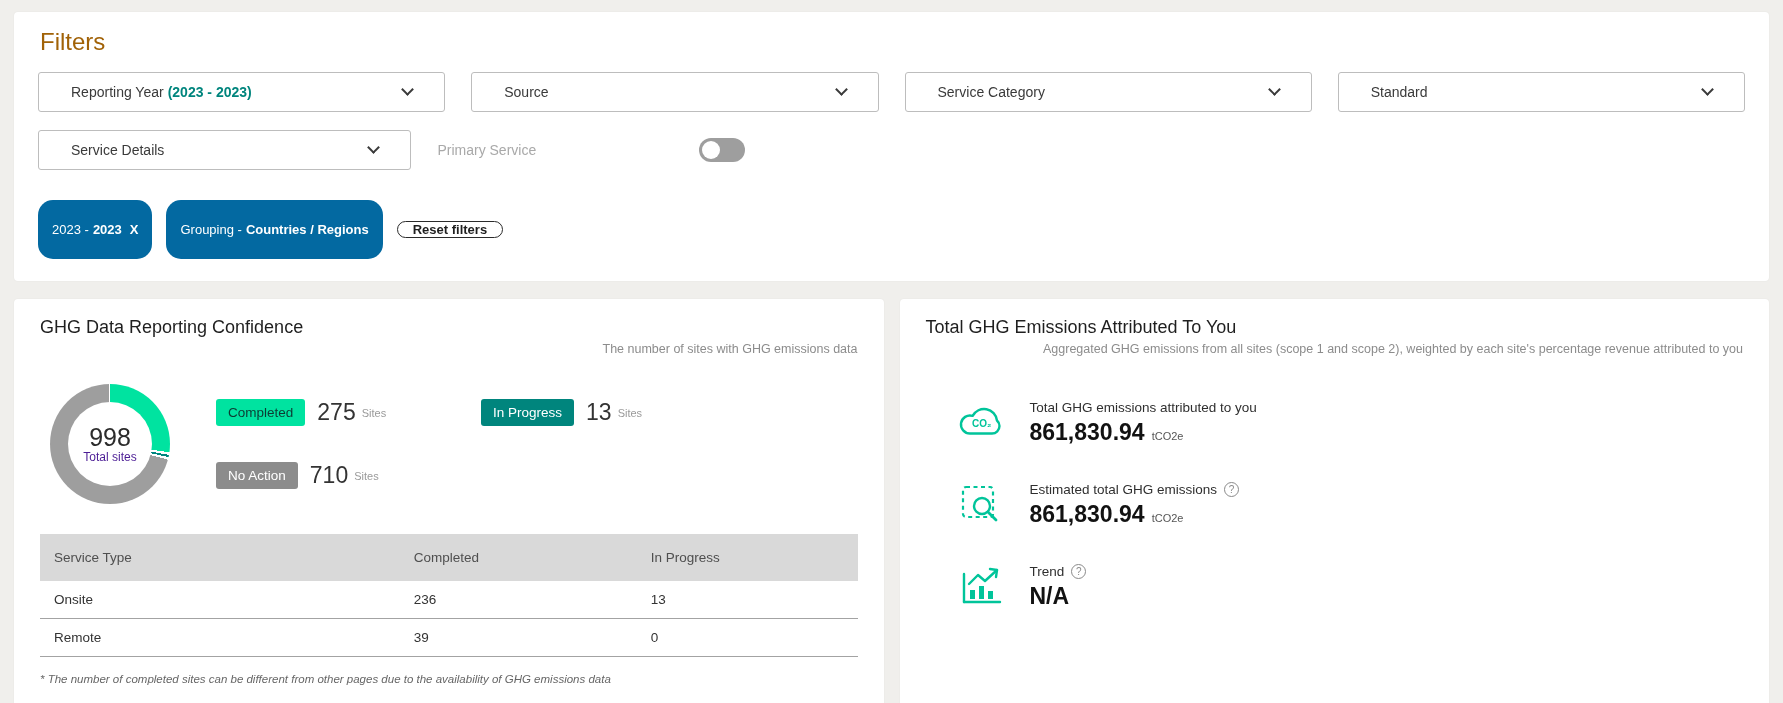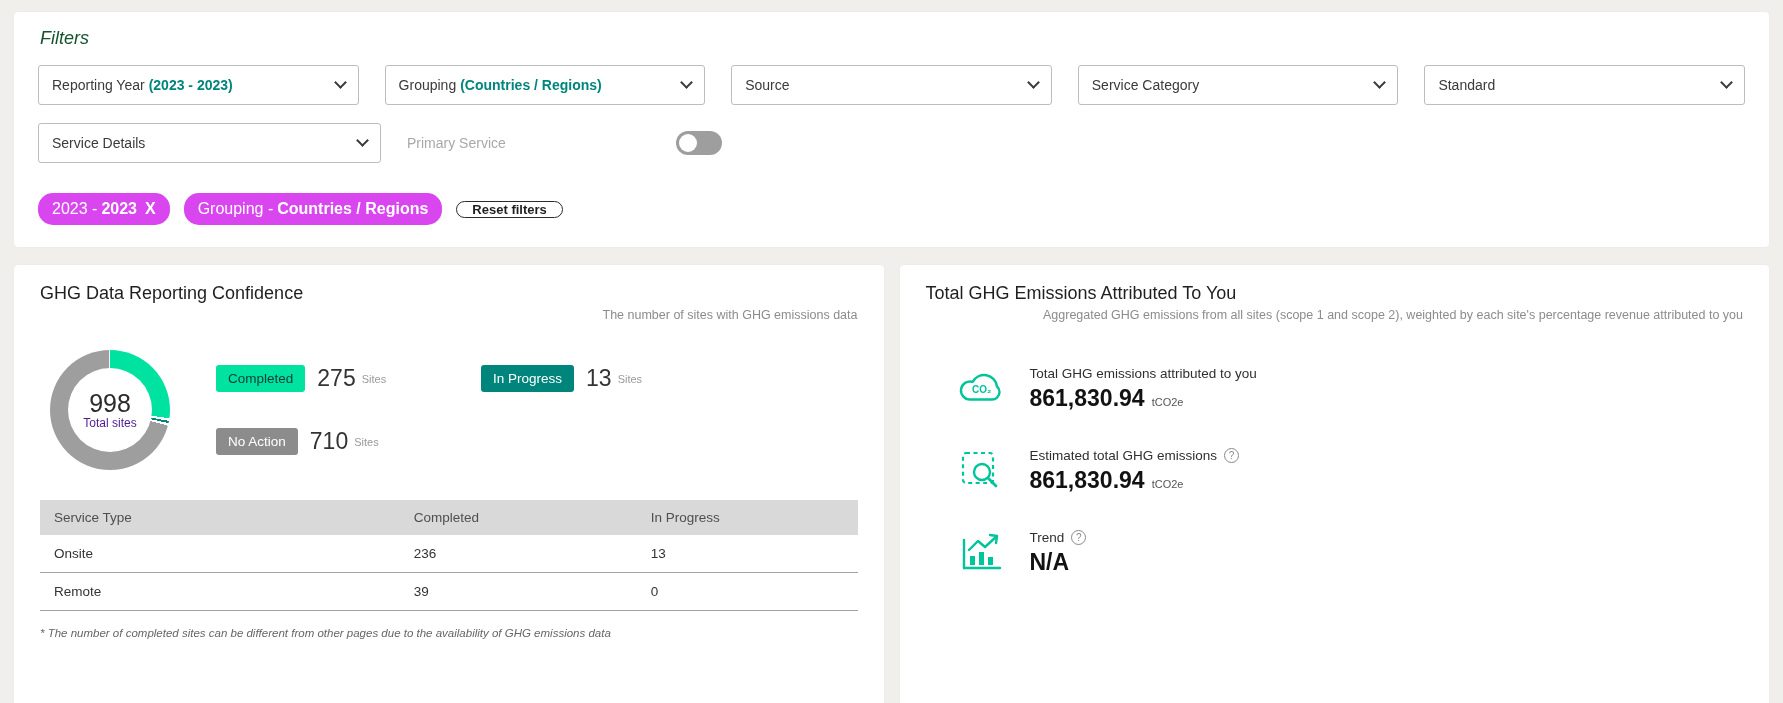--- a/index.html
+++ b/index.html
@@ -11,50 +11,50 @@
   }
   .page { width: 1783px; min-height: 703px; padding: 12px 14px; }
   .card {
     background: #fff;
     border-radius: 4px;
     box-shadow: 0 0 2px rgba(0,0,0,0.06);
   }
 
   
   .filters-card { padding: 16px 24px 22px 24px; margin-bottom: 18px; }
-  .filters-title { font-size: 18px; font-weight: 500; color: #14532d; margin: 0 0 16px 2px; font-style: italic; }
+  .filters-title { font-size: 24px; font-weight: 500; color: #a16207; margin: 0 0 16px 2px; }
   .filter-row { display: flex; gap: 26px; margin-bottom: 18px; }
   .filter-col { flex: 1 1 0; min-width: 0; }
   .dropdown {
     flex: 1 1 0; height: 40px;
     border: 1px solid #bdbdbd; border-radius: 3px;
     display: flex; align-items: center; justify-content: space-between;
-    padding: 0 13px; cursor: pointer; background: #fff;
+    padding: 0 32px; cursor: pointer; background: #fff;
     font-size: 14px; color: #3a3a3a; white-space: nowrap; overflow: hidden;
   }
   .dd-val { color: #00857d; font-weight: bold; margin-left: 4px; }
   .chevron {
     width: 9px; height: 9px; flex: 0 0 auto; margin-left: 10px; margin-top: -5px;
     border-right: 2px solid #3a3a3a; border-bottom: 2px solid #3a3a3a;
     transform: rotate(45deg);
   }
   .primary-service { display: flex; align-items: center; justify-content: space-between; }
   .ps-label { color: #a9a9a9; font-size: 14px; }
   .toggle {
     width: 46px; height: 24px; border-radius: 12px; background: #9e9e9e;
     position: relative; display: inline-block; cursor: pointer; flex: 0 0 auto;
   }
   .toggle .knob {
     position: absolute; left: 3px; top: 3px; width: 18px; height: 18px;
     border-radius: 50%; background: #fff;
   }
   .chips-row { display: flex; align-items: center; gap: 14px; margin-top: 30px; }
   .chip {
-    background: #d946ef; color: #fff; font-size: 16px;
-    padding: 7px 14px; border-radius: 15px; display: inline-flex; align-items: center;
+    background: #0369a1; color: #fff; font-size: 13px;
+    padding: 22px 14px; border-radius: 15px; display: inline-flex; align-items: center;
     cursor: pointer; white-space: nowrap;
   }
   .chip b { margin-left: 4px; }
   .chip .chip-x { margin-left: 8px; font-weight: bold; cursor: pointer; }
   .reset-btn {
     background: #fff; border: 1.5px solid #2b2b2b; border-radius: 16px;
     font-size: 13px; font-weight: bold; color: #1f1f1f;
     padding: 0 15px; cursor: pointer; font-family: inherit;
   }
 
@@ -85,21 +85,21 @@
   .badge-completed { background: #00e3a0; color: #0d3b33; }
   .badge-inprogress { background: #00857d; color: #fff; }
   .badge-noaction { background: #8c8c8c; color: #fff; }
   .legend-value { font-size: 23px; color: #333; }
   .legend-unit { font-size: 11px; color: #9a9a9a; margin-left: -6px; }
 
   
   .svc-table { width: 100%; border-collapse: collapse; margin-top: 30px; font-size: 13.5px; }
   .svc-table th {
     background: #d9d9d9; color: #4f4f4f; font-weight: normal; text-align: left;
-    padding: 10px 14px;
+    padding: 16px 14px;
   }
   .svc-table td { padding: 11px 14px; color: #333; border-bottom: 1px solid #a3a3a3; }
   .svc-table th:nth-child(1), .svc-table td:nth-child(1) { width: 44%; }
   .svc-table th:nth-child(2), .svc-table td:nth-child(2) { width: 29%; }
   .footnote { font-size: 11.5px; font-style: italic; color: #666; margin-top: 16px; }
 
   
   .metrics { margin: 44px 0 0 30px; display: flex; flex-direction: column; gap: 36px; }
   .metric { display: flex; align-items: flex-start; gap: 22px; }
   .m-icon { flex: 0 0 auto; width: 52px; display: flex; justify-content: center; }
@@ -117,24 +117,20 @@
 <body>
 
 <div class="page">
 
   <section class="card filters-card">
     <h2 class="filters-title">Filters</h2>
 
     <div class="filter-row">
       <div class="dropdown">
         <span><span>Reporting Year</span><span class="dd-val">(2023 - 2023)</span></span>
-        <span class="chevron"></span>
-      </div>
-      <div class="dropdown">
-        <span><span>Grouping</span><span class="dd-val">(Countries / Regions)</span></span>
         <span class="chevron"></span>
       </div>
       <div class="dropdown">
         <span>Source</span>
         <span class="chevron"></span>
       </div>
       <div class="dropdown">
         <span>Service Category</span>
         <span class="chevron"></span>
       </div>

